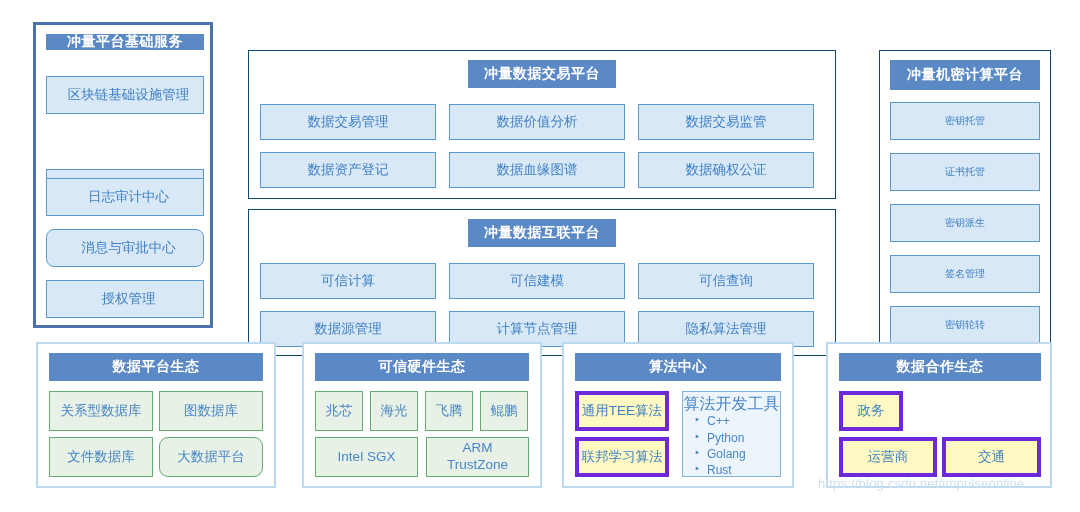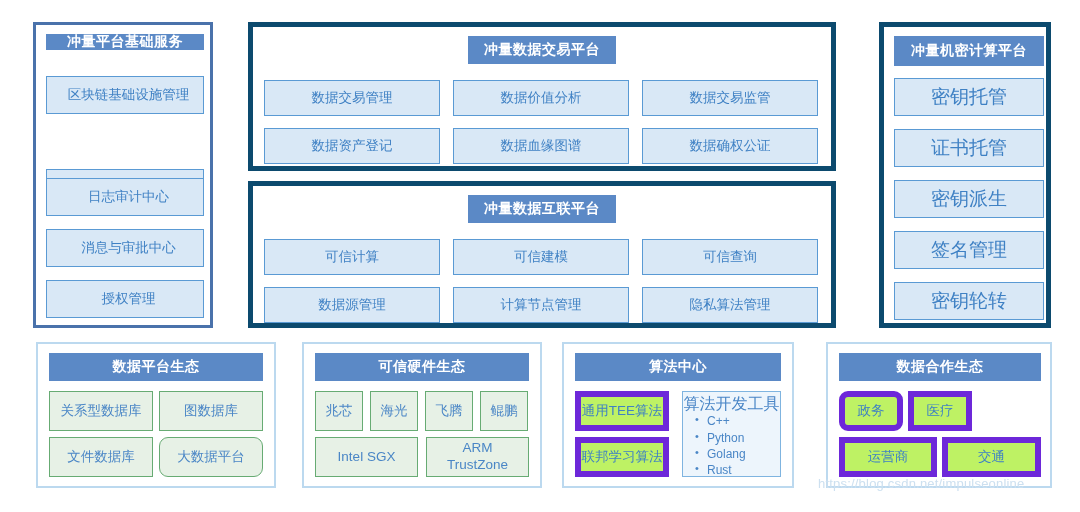--- a/index.html
+++ b/index.html
@@ -22,21 +22,21 @@
     height: 512px;
   }
 
   
   .panel {
     position: absolute;
     box-sizing: border-box;
     background: #ffffff;
   }
   .panel.blue-frame  { border: 3px solid #4a72ab; }
-  .panel.gold-frame  { border: 5px solid #0c4a6e; }
+  .panel.gold-frame  { border: 1px solid #0c4a6e; margin-top: 28px; }
   .panel.pale-frame  { border: 2px solid #bcd9ef; }
 
   .hdr {
     box-sizing: border-box;
     background: #5b89c6;
     color: #ffffff;
     font-weight: bold;
     display: flex;
     align-items: center;
     justify-content: center;
@@ -53,32 +53,32 @@
     justify-content: center;
     text-align: center;
     line-height: 1.25;
   }
   .card.green {
     background: #e7f1e6;
     border: 1px solid #67ab73;
     color: #4a86c6;
   }
   .card.faint {
-    background: #bef264;
-    border: 6px solid #6d28d9;
+    background: #fef9c3;
+    border: 4px solid #6d28d9;
   }
 
   
   #col-base { left: 33px; top: 22px; width: 180px; height: 306px; }
   #col-base .hdr   { position: absolute; left: 10px; top: 9px;  width: 158px; height: 16px; font-size: 14px; }
   #col-base .card  { position: absolute; left: 10px; width: 158px; height: 38px; font-size: 13.5px; padding-left: 7px; }
   #col-base .c0 { top: 51px; }
   #col-base .c1 { top: 108px; margin-top: 36px; }
   #col-base .c2 { top: 153px; }
-  #col-base .c3 { top: 204px; }
+  #col-base .c3 { top: 204px; border-radius: 8px; }
   #col-base .c4 { top: 255px; }
 
   
   .gold-panel { left: 248px; width: 588px; }
   #pnl-trade { top: 22px;  height: 149px; }
   #pnl-inter { top: 181px; height: 147px; }
 
   .gold-panel .hdr {
     position: absolute;
     left: 50%;
@@ -96,21 +96,21 @@
   }
   .gold-panel .x0 { left: 11px;  }
   .gold-panel .x1 { left: 200px; }
   .gold-panel .x2 { left: 389px; }
   .gold-panel .r0 { top: 53px;  }
   .gold-panel .r1 { top: 101px; }
 
   
   #col-conf { left: 879px; top: 22px; width: 172px; height: 306px; }
   #col-conf .hdr  { position: absolute; left: 10px; top: 9px; width: 150px; height: 30px; font-size: 14px; }
-  #col-conf .card { position: absolute; left: 10px; width: 150px; height: 38px; font-size: 19px; }
+  #col-conf .card { position: absolute; left: 10px; width: 150px; height: 38px; font-size: 10px; }
   #col-conf .c0 { top: 51px; }
   #col-conf .c1 { top: 102px; }
   #col-conf .c2 { top: 153px; }
   #col-conf .c3 { top: 204px; }
   #col-conf .c4 { top: 255px; }
 
   
   .eco { top: 342px; height: 146px; }
   #eco-data { left: 36px;  width: 240px; }
   #eco-hw   { left: 302px; width: 240px; }
@@ -183,21 +183,21 @@
     content: "\2022";
     position: absolute;
     left: 0;
     top: -1px;
     font-size: 11px;
   }
 
   
   #eco-coop .hdr  { left: 11px; width: 202px; }
   #eco-coop .card { height: 40px; }
-  #eco-coop .t0 { left: 11px;  top: 47px; width: 64px; border-radius: 9px; }
+  #eco-coop .t0 { left: 11px;  top: 47px; width: 64px; }
   #eco-coop .t1 { left: 80px;  top: 47px; width: 64px; }
   #eco-coop .t2 { left: 149px; top: 47px; width: 64px; }
   #eco-coop .b0 { left: 11px;  top: 93px; width: 98px; }
   #eco-coop .b1 { left: 114px; top: 93px; width: 99px; }
 
   
   .watermark {
     position: absolute;
     left: 818px;
     top: 476px;
@@ -280,20 +280,19 @@
         <li>Python</li>
         <li>Golang</li>
         <li>Rust</li>
       </ul>
     </div>
   </div>
 
   <div class="panel pale-frame eco" id="eco-coop">
     <div class="hdr">数据合作生态</div>
     <div class="card faint t0">政务</div>
-    <div class="card faint t1">医疗</div>
     <div class="card faint b0">运营商</div>
     <div class="card faint b1">交通</div>
   </div>
 
   <div class="watermark">https://blog.csdn.net/impulseonline</div>
 
 </div>
 
 </body></html>

